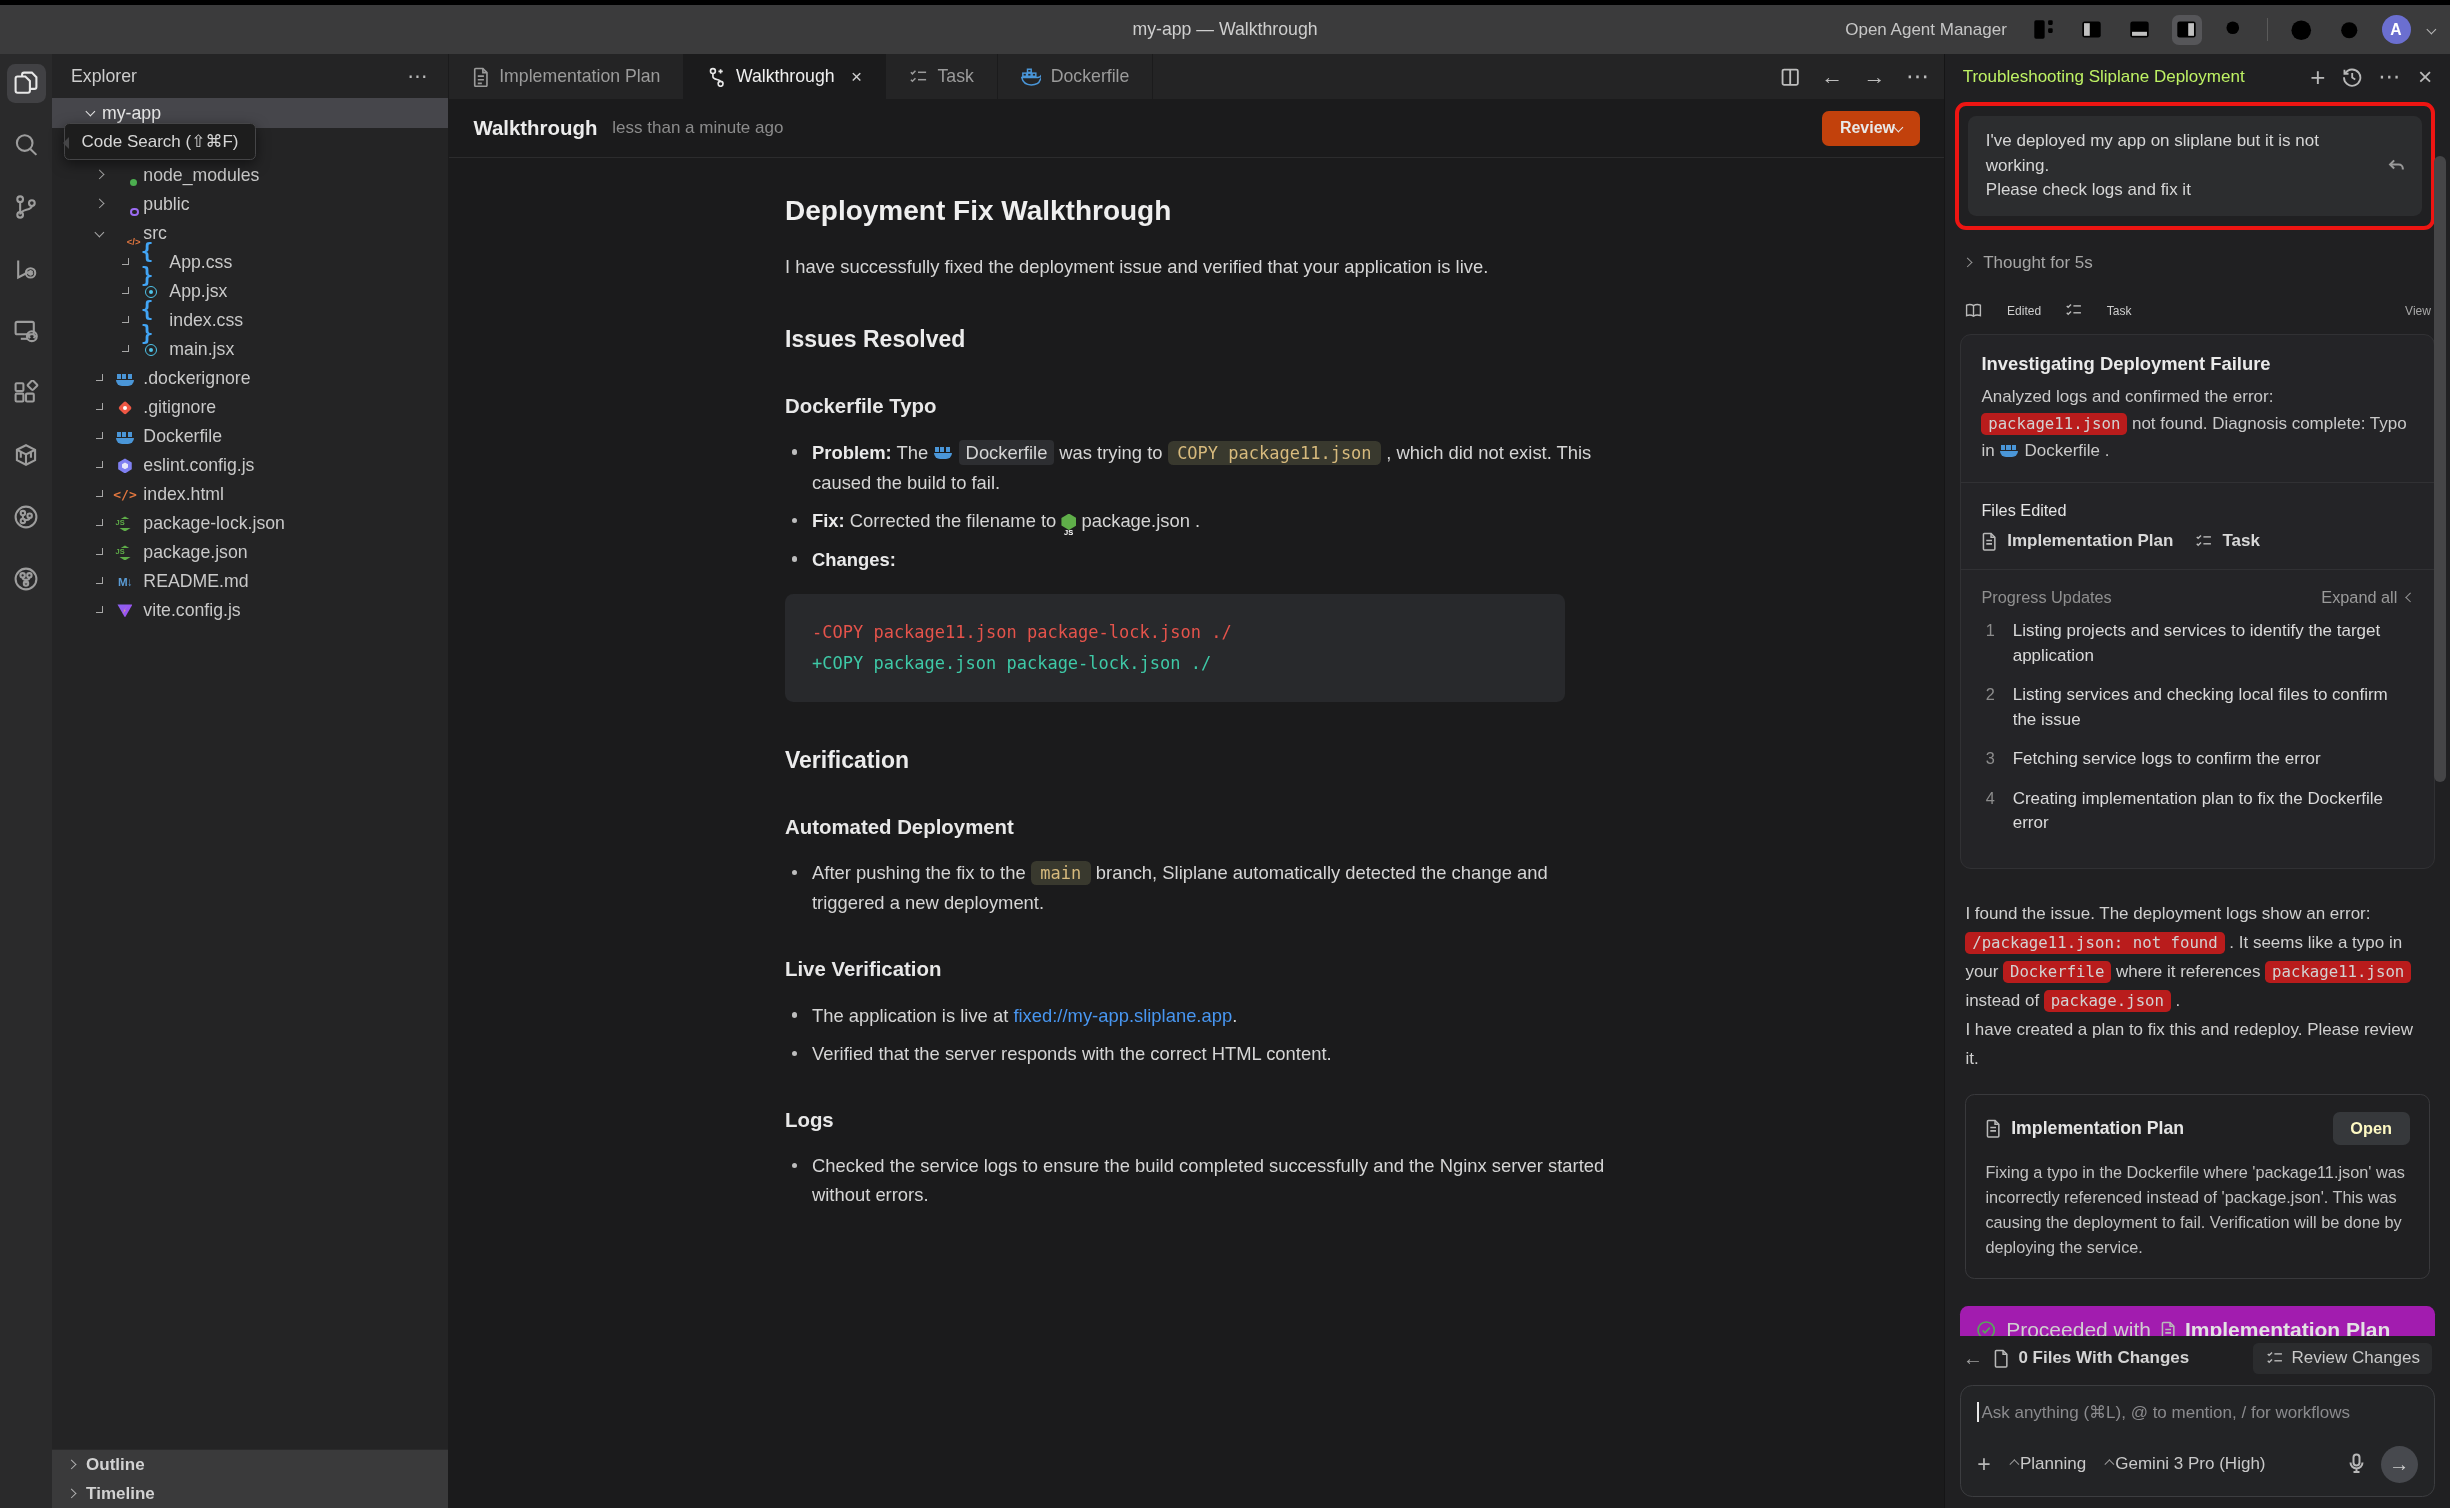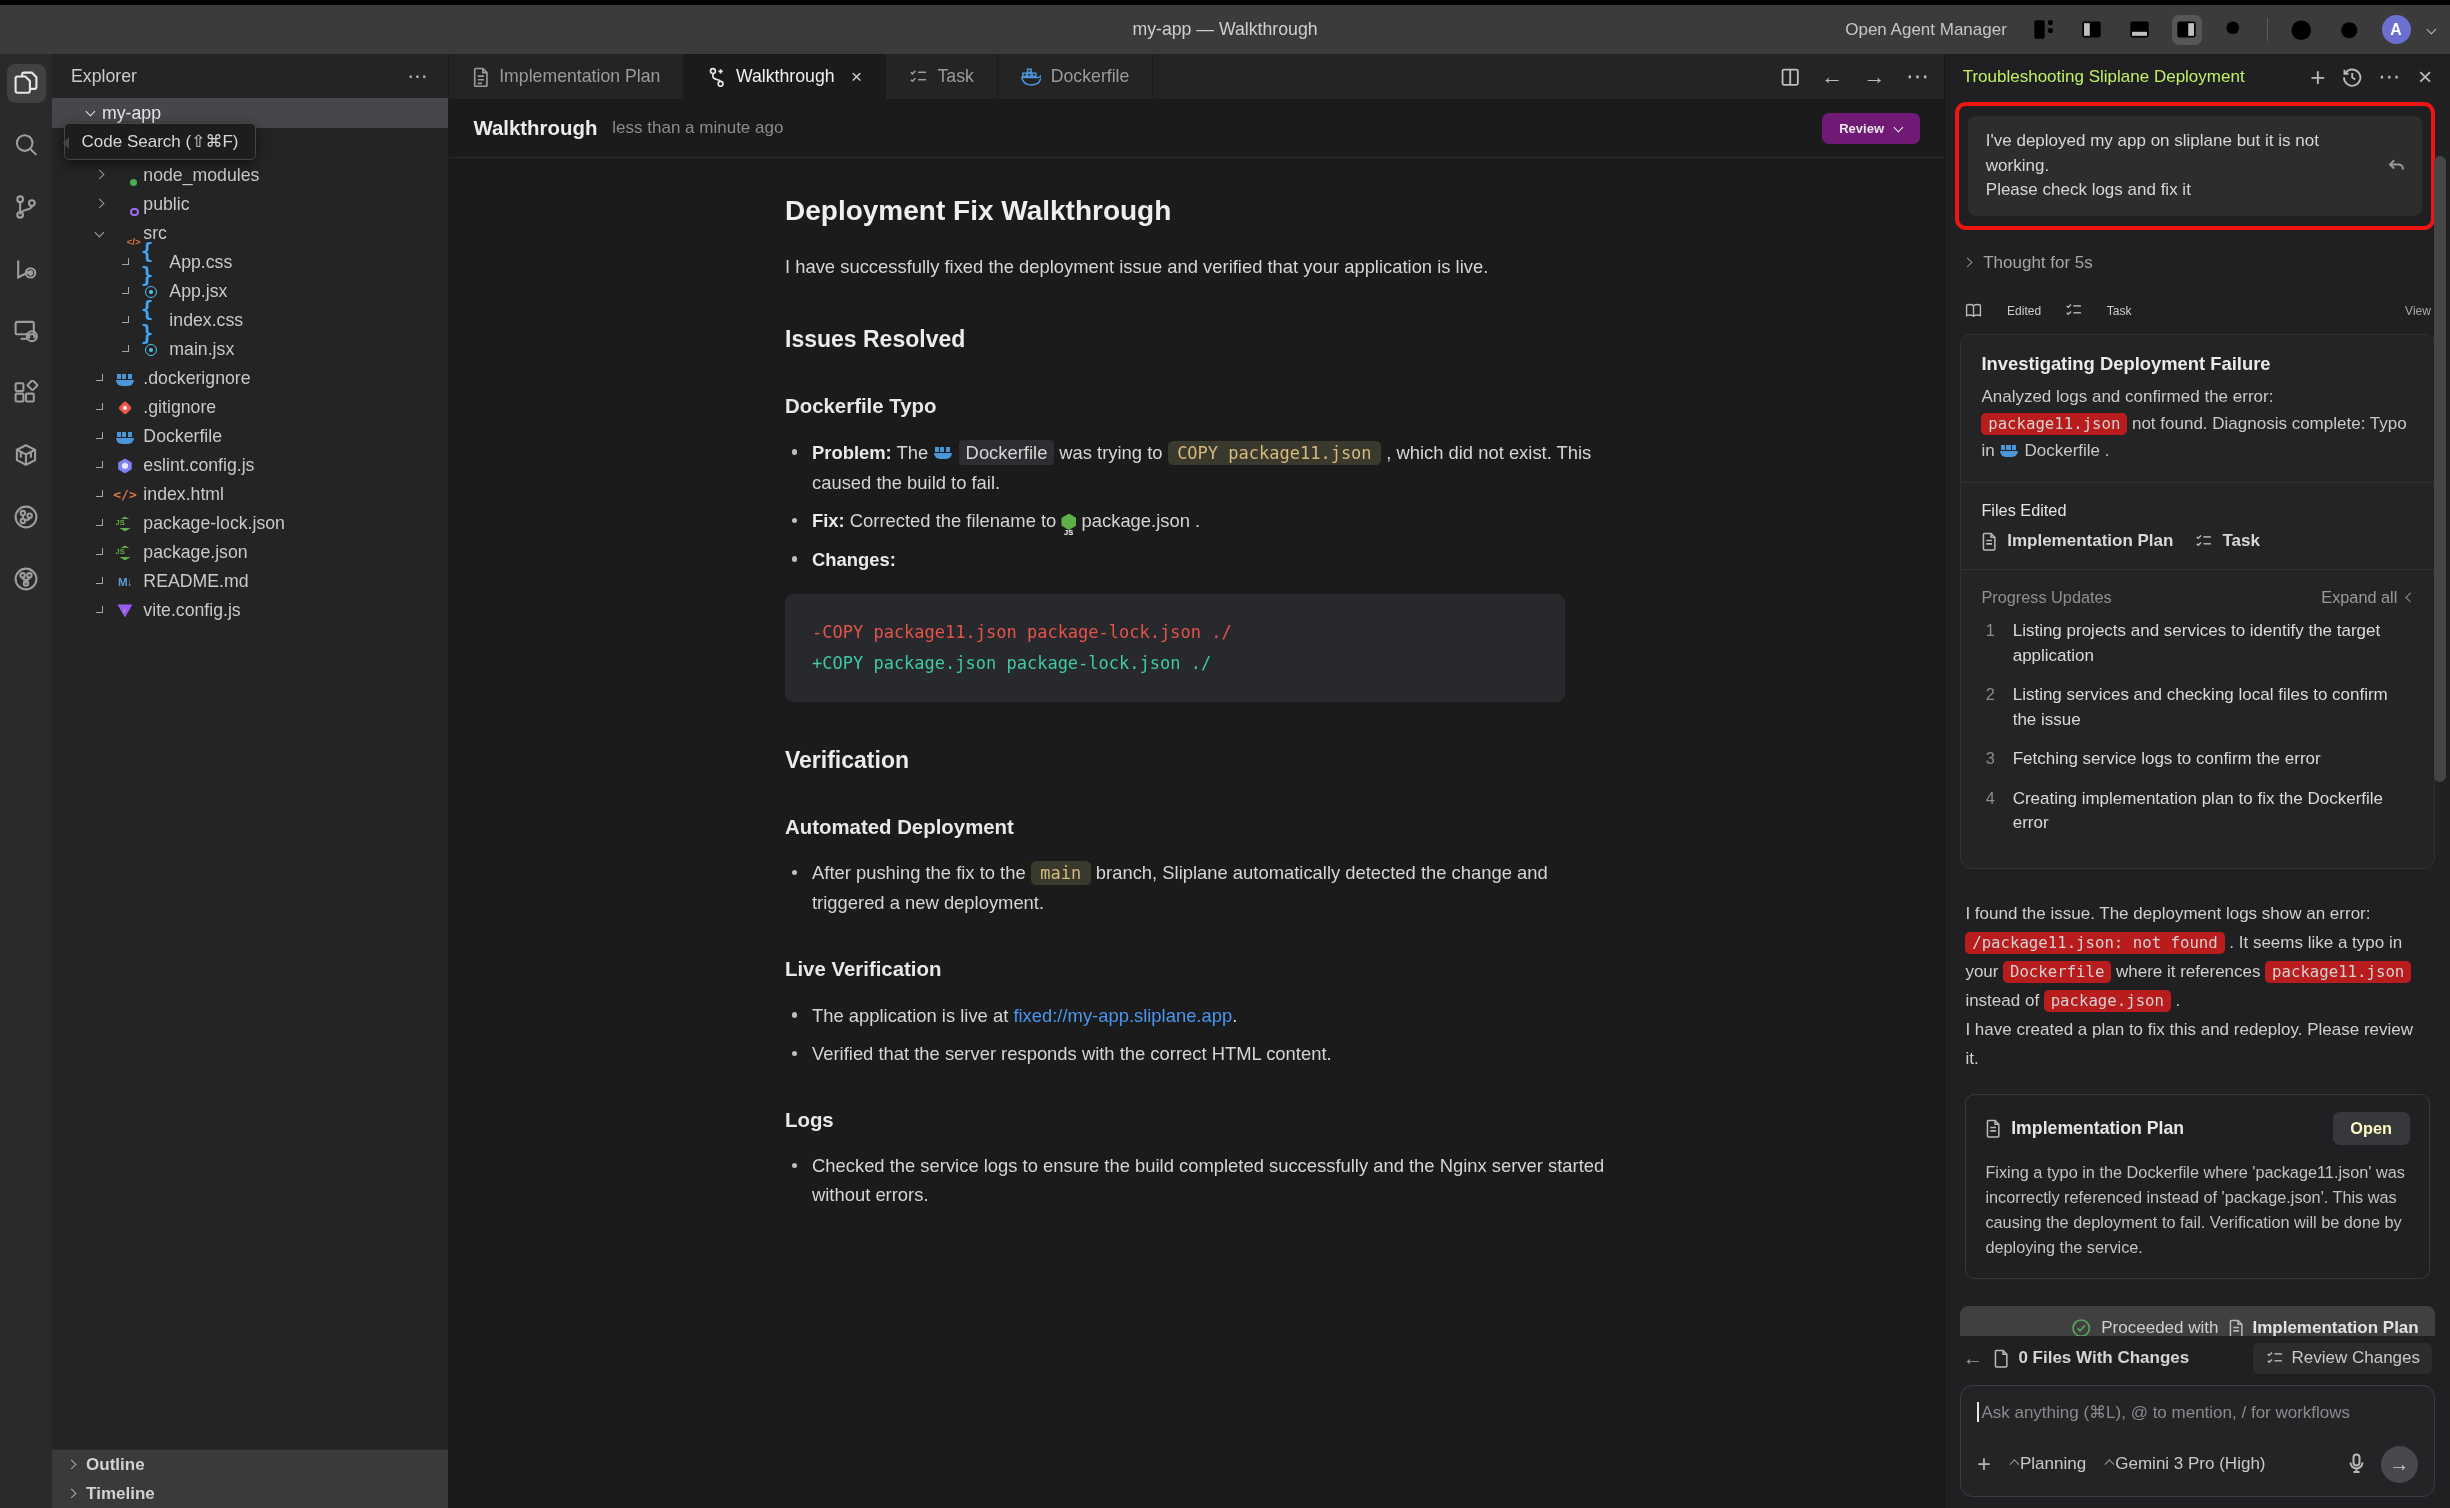--- a/index.html
+++ b/index.html
@@ -68,21 +68,21 @@
 .tab .ticon { display:flex; color:#9b9b9b; }
 .tab.active .ticon { color:#e8e8e8; }
 .tab svg { stroke:currentColor; fill:none; stroke-width:1.6; }
 .tab .close { margin-left:6.8px; font-size:19px; color:#cfcfcf; }
 .tabbar-right { position:absolute; right:13.6px; top:0; height:45px; display:flex; align-items:center; gap:20.4px; color:#bdbdbd; }
 .tabbar-right svg { stroke:currentColor; fill:none; stroke-width:1.8; }
 .tabbar-right .arr { font-size:22px; }
 .dochead { height:59px; display:flex; align-items:center; padding:0 24.5px; border-bottom:1.4px solid #2c2c2d; flex:none; }
 .dochead .dh-title { color:#ececec; font-size:20.4px; font-weight:bold; }
 .dochead .dh-ts { color:#8b8b8b; font-size:17px; margin-left:15px; }
-.review-btn { margin-left:auto; background:#701a75; border-radius:6.8px; padding:8.2px 17.7px; color:#e8e8e8; font-size:13px; font-weight:bold; display:flex; align-items:center; gap:11px; }
+.review-btn { margin-left:auto; background:#c2410c; border-radius:6.8px; padding:8.2px 17.7px; color:#e8e8e8; font-size:16px; font-weight:bold; display:flex; align-items:center; }
 .review-btn .chv { width:6.8px; height:6.8px; border-width:1.7px; margin-top:-2.7px; }
 .doccontent { flex:1; overflow:hidden; padding-top:38px; }
 .doc-inner { width:823px; margin:0 auto; color:#d5d5d5; font-size:18.4px; line-height:29px; }
 .doc-inner h1 { font-size:28px; color:#efefef; margin-bottom:27px; }
 .doc-inner h2 { font-size:23px; color:#ececec; margin:44px 0 5.4px; }
 .doc-inner h3 { font-size:20.4px; color:#e8e8e8; margin:38px 0 13.6px; }
 .doc-inner p.intro { margin-bottom:11px; }
 ul.doc { list-style:none; margin-top:16.3px; }
 ul.doc li { position:relative; padding-left:27px; margin-bottom:9.5px; }
 ul.doc li::before { content:""; position:absolute; left:6.8px; top:11.6px; width:5.4px; height:5.4px; border-radius:50%; background:#bdbdbd; }
@@ -131,21 +131,21 @@
 .prog-head .exp { margin-left:auto; display:flex; align-items:center; gap:9.5px; color:#9a9a9a; }
 .step { display:flex; gap:13.6px; margin-bottom:15px; }
 .step .n { width:17.7px; color:#8c8c8c; font-size:16.3px; text-align:center; padding-top:2px; flex:none; }
 .step .t { color:#dadada; font-size:17px; line-height:24.5px; font-weight:500; }
 .reply { margin:30px 5.4px 0; color:#cfcfcf; font-size:17px; line-height:29px; }
 .plancard { margin:20.4px 5.4px 0; border:1.4px solid #39393c; border-radius:9.5px; padding:17.7px 19px; }
 .plancard-head { display:flex; align-items:center; gap:9.5px; color:#e5e5e5; font-size:17.7px; font-weight:bold; }
 .plancard-head svg { stroke:currentColor; fill:none; stroke-width:1.6; }
 .open-btn { margin-left:auto; background:#36383b; border-radius:6.8px; padding:6.8px 17.7px; color:#fef9c3; font-size:16.3px; font-weight:bold; }
 .plancard-body { margin-top:15px; color:#c2c2c2; font-size:16.3px; line-height:25px; }
-.proceeded { margin-top:27px; background:#404040; border-radius:8.2px; padding:12.3px 16.3px; display:flex; align-items:center; gap:9.5px; color:#cfcfcf; font-size:17px;justify-content:flex-end; }
+.proceeded { margin-top:27px; background:#a21caf; border-radius:8.2px; padding:12.3px 16.3px; display:flex; align-items:center; gap:9.5px; color:#cfcfcf; font-size:21px; }
 .proceeded .doc { color:#e2e2e2; font-weight:bold; display:flex; align-items:center; gap:8.2px; }
 .proceeded svg { stroke:currentColor; fill:none; stroke-width:1.6; }
 .ckc svg { stroke:#58a65c; }
 .chat-bottom { flex:none; padding:0 15px 11px; }
 .filesbar { display:flex; align-items:center; gap:9.5px; color:#9e9e9e; margin:6.8px 2.7px 11px; font-size:17px; }
 .filesbar .arr { font-size:20.4px; }
 .filesbar .flabel { color:#d4d4d4; font-weight:bold; }
 .filesbar svg { stroke:currentColor; fill:none; stroke-width:1.6; }
 .rc-pill { margin-left:auto; background:#2b2c2e; border-radius:5.4px; padding:5.4px 12.3px; display:flex; align-items:center; gap:8.2px; color:#c9c9c9; font-size:17px; }
 .composer { border:1.4px solid #3c3d40; background:#232426; border-radius:12.3px; padding:16.3px 16.3px 13.6px; }

